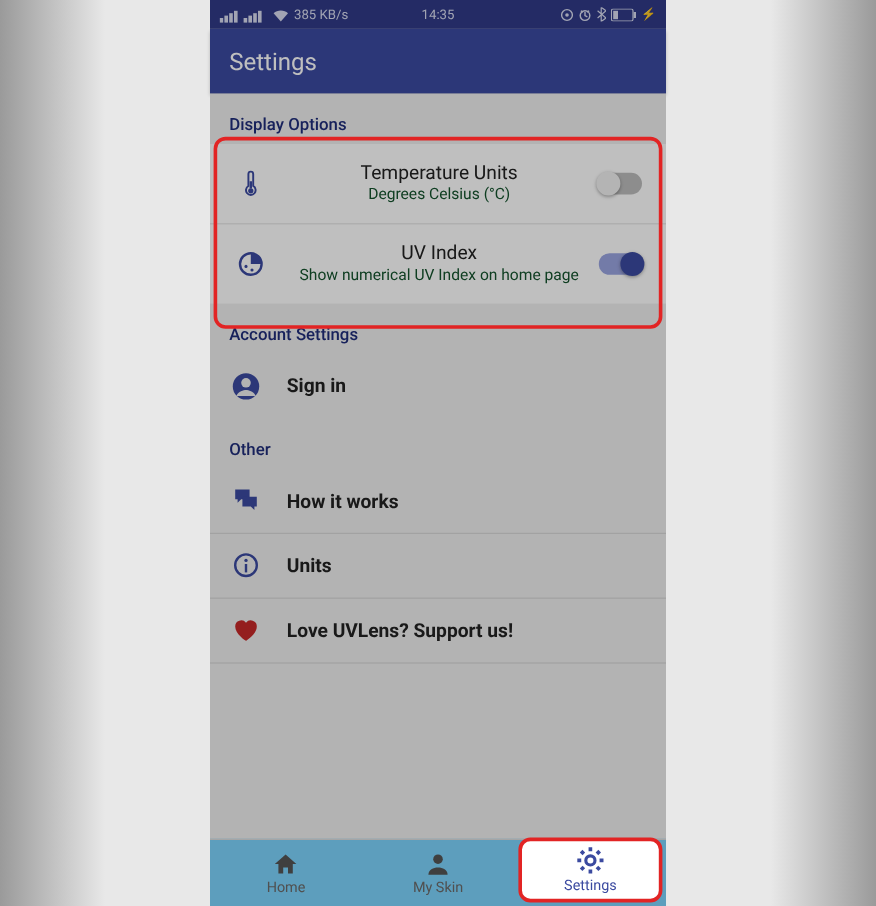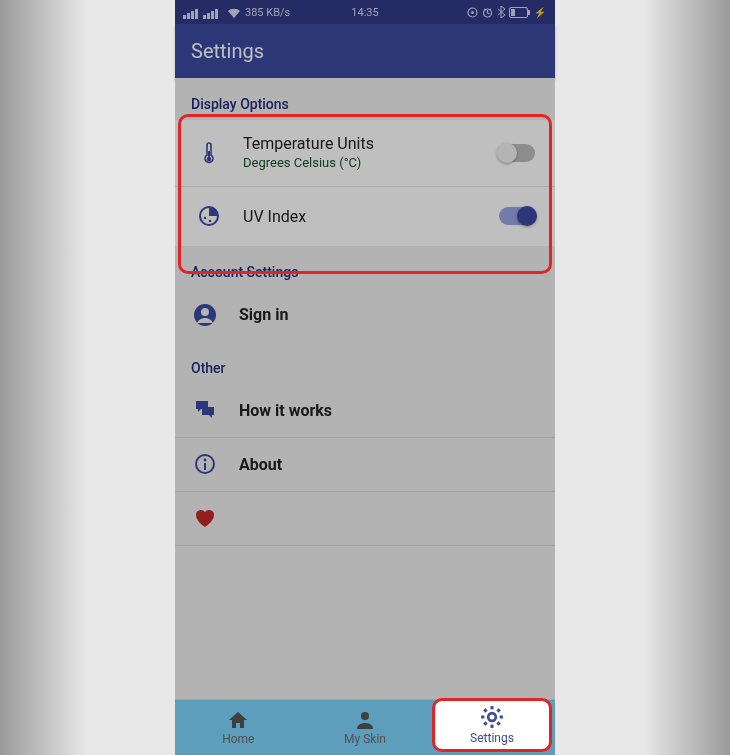--- a/index.html
+++ b/index.html
@@ -68,20 +68,21 @@
   .card {
     background: #fff;
     margin: 0;
   }
   .row {
     display: flex;
     align-items: center;
     padding: 14px 20px;
     min-height: 60px;
     border-top: 1px solid #e5e5e5;
+    text-align: center;
   }
   .row:first-child { border-top: none; }
   .row .icon {
     width: 28px;
     display: flex;
     align-items: center;
     justify-content: center;
     margin-right: 20px;
     flex-shrink: 0;
     color: #3b4aa0;
@@ -215,20 +216,21 @@
         <div class="icon">
           <svg width="22" height="22" viewBox="0 0 22 22">
               <circle cx="11" cy="11" r="9" fill="none" stroke="#3b4aa0" stroke-width="2"></circle>
               <path d="M11 2a9 9 0 0 1 9 9h-9z" fill="#3b4aa0"></path>
               <circle cx="7" cy="13" r="1.3" fill="#3b4aa0"></circle>
               <circle cx="12" cy="16" r="1.3" fill="#3b4aa0"></circle>
             </svg>
         </div>
         <div class="texts">
           <div class="title">UV Index</div>
+          <div class="subtitle">Show numerical UV Index on home page</div>
         </div>
         <div class="toggle on">
             <div class="knob"></div>
           </div>
       </div>
     </div>
 
     <div class="section-header">Account Settings</div>
     <div class="plain-list">
       <div class="plain-row" style="border-bottom:none">
@@ -255,28 +257,29 @@
         <div class="title">How it works</div>
       </div>
       <div class="plain-row">
         <div class="icon">
           <svg width="22" height="22" viewBox="0 0 22 22">
               <circle cx="11" cy="11" r="9" fill="none" stroke="#3b4aa0" stroke-width="2"></circle>
               <circle cx="11" cy="7" r="1.4" fill="#3b4aa0"></circle>
               <rect x="10" y="10" width="2" height="7" fill="#3b4aa0"></rect>
             </svg>
         </div>
-        <div class="title">About</div>
+        <div class="title">Units</div>
       </div>
       <div class="plain-row">
         <div class="icon heart-icon">
           <svg width="22" height="20" viewBox="0 0 22 20">
               <path d="M11 19s-9-5.5-9-12a5 5 0 0 1 9-3 5 5 0 0 1 9 3c0 6.5-9 12-9 12z" fill="#c62828"></path>
             </svg>
         </div>
+        <div class="title">Love UVLens? Support us!</div>
       </div>
     </div>
 
   </div>
 
   <div class="bottomnav">
     <div class="navitem">
       <svg width="22" height="20" viewBox="0 0 22 20">
           <path d="M11 2l9 8h-3v8h-4v-5H9v5H5v-8H2z" fill="#555"></path>
         </svg>

